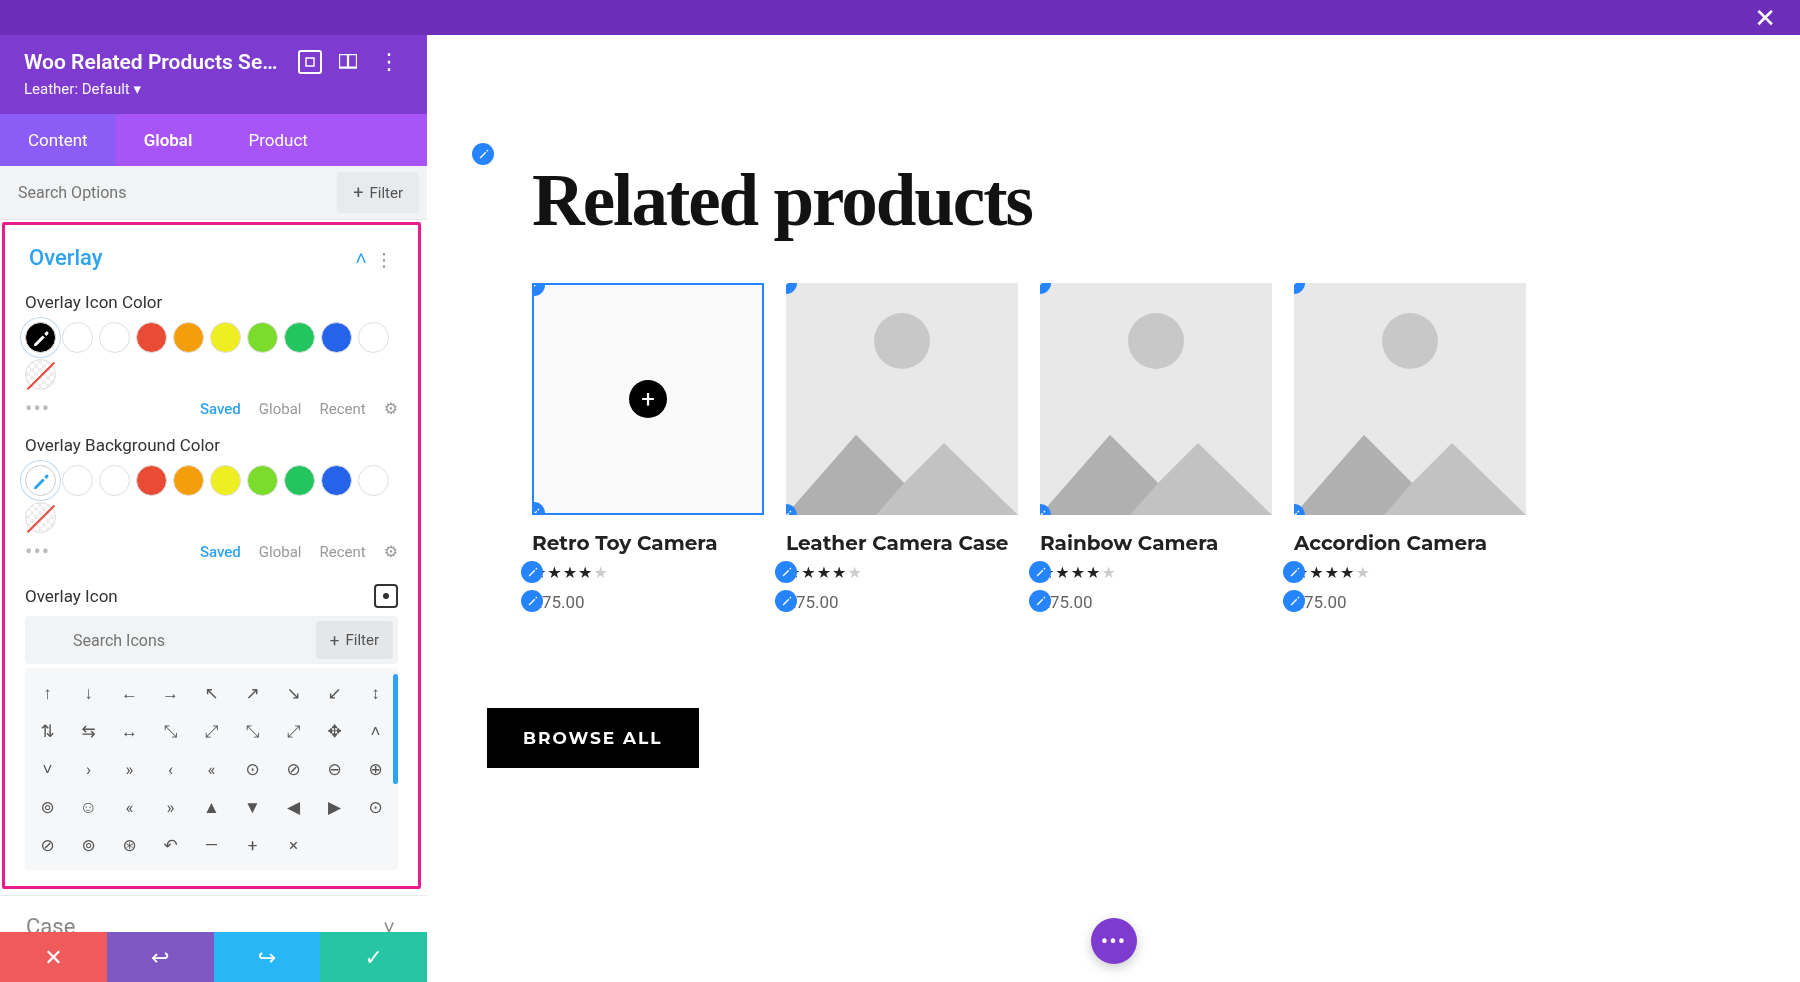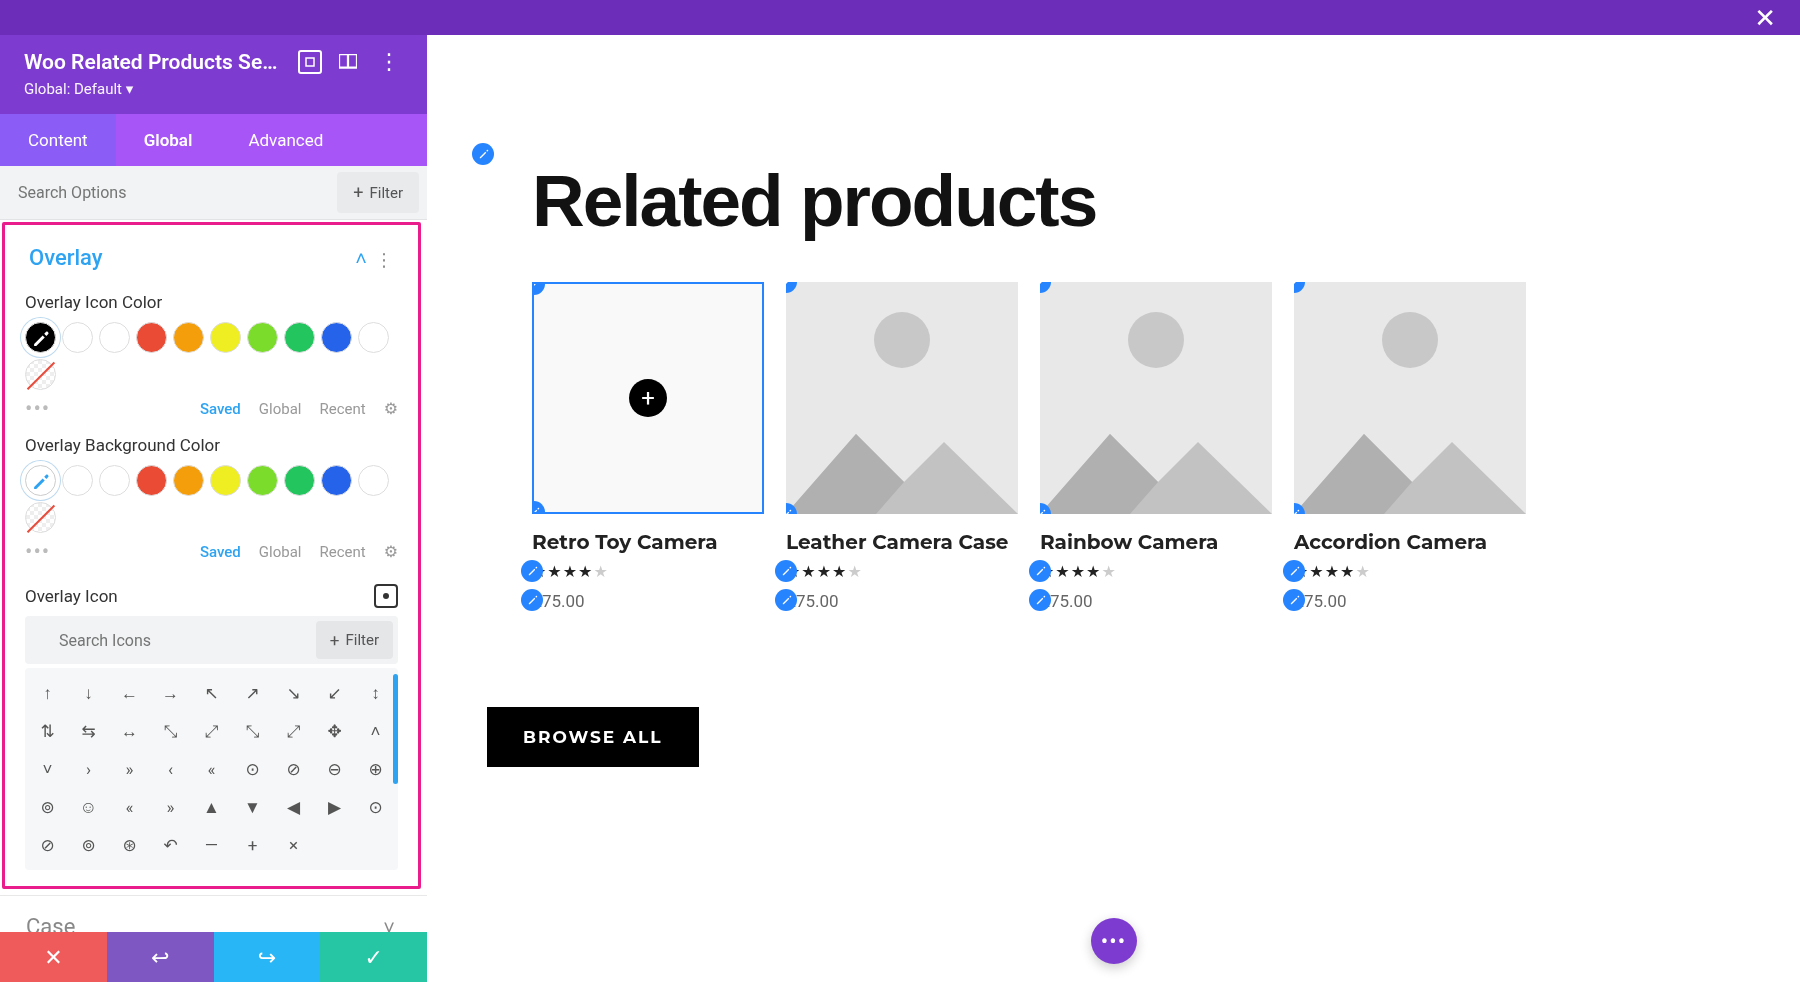--- a/index.html
+++ b/index.html
@@ -48,21 +48,21 @@
 .dots3 { color:#bbb; font-size:22px; letter-spacing:1px; margin-top:6px; }
 .palette-tabs { font-size:15px; color:#999; display:flex; gap:18px; justify-content:flex-end; align-items:center; margin-top:6px; }
 .pt.active { color:#2ea3f2; font-weight:500; }
 .gear { font-size:16px; }
 
 .icon-label-row { display:flex; align-items:center; justify-content:space-between; margin:20px 0 8px; }
 .reset-icon { width:24px; height:24px; border:2px solid #333; border-radius:4px; position:relative; cursor:pointer; }
 .reset-icon::after { content:""; position:absolute; width:6px; height:6px; background:#333; border-radius:50%; top:50%; left:50%; transform:translate(-50%,-50%); }
 
 .icon-search { display:flex; background:#f1f3f4; border-radius:4px; align-items:center; margin-bottom:4px; }
-.icon-search input { flex:1; border:0; background:transparent; padding:13px 34px; font-size:16px; color:#0f172a; outline:none; }
+.icon-search input { flex:1; border:0; background:transparent; padding:13px 17px; font-size:16px; color:#0f172a; outline:none;margin-left:31px; }
 .icon-filter { display:flex; align-items:center; gap:6px; padding:9px 14px; margin:5px; background:#e4e6e8; border-radius:4px; font-size:15px; color:#555; cursor:pointer; }
 
 .icon-grid { background:#f6f7f8; border-radius:4px; padding:6px 2px; position:relative; }
 .icon-grid-inner { display:grid; grid-template-columns:repeat(9,1fr); gap:0; }
 .ic { height:38px; display:flex; align-items:center; justify-content:center; font-size:17px; color:#555; cursor:pointer; }
 .icon-scrollbar { position:absolute; right:0; top:6px; width:5px; height:110px; background:#2ea3f2; border-radius:3px; }
 
 .collapse-sect { padding:18px 26px; display:flex; align-items:center; border-top:1px solid #e8e8e8; cursor:pointer; }
 .collapse-sect .t { font-size:22px; color:#888; flex:1; }
 
@@ -70,21 +70,21 @@
 .bb { flex:1; display:flex; align-items:center; justify-content:center; color:#fff; font-size:22px; cursor:pointer; }
 .bb.red { background:#ef5a5a; }
 .bb.purple { background:#7e57c2; }
 .bb.blue { background:#29b6f6; }
 .bb.green { background:#26c6a4; }
 
 .canvas { flex:1; background:#fff; position:relative; padding:0 60px; }
 .edit-dot { width:22px; height:22px; background:#2684ff; border-radius:50%; position:absolute; display:flex; align-items:center; justify-content:center; cursor:pointer; }
 .edit-dot svg { width:11px; height:11px; }
 
-.rel-title { font-size:73px; font-weight:800; color:#121212; margin:124px 0 40px 45px; letter-spacing:-2px; font-family:Liberation Sans, sans-serif; }
+.rel-title { font-size:73px; font-weight:800; color:#121212; margin:124px 0 40px 45px; letter-spacing:-2px; font-family:Liberation Serif, serif; }
 
 .products { display:flex; gap:22px; margin-left:45px; }
 .product { width:232px; position:relative; }
 .pimg { width:232px; height:232px; background:#e8e8e8; position:relative; overflow:hidden; }
 .pimg.selected { border:2px solid #2684ff; background:#f9f9f9; }
 .placeholder-icon { position:absolute; inset:0; }
 .ph-circle { position:absolute; width:56px; height:56px; background:#c8c8c8; border-radius:50%; top:30px; left:50%; transform:translateX(-50%); }
 .ph-mtn { position:absolute; bottom:0; left:0; right:0; height:130px; }
 .add-circle { width:38px; height:38px; background:#000; border-radius:50%; position:absolute; top:50%; left:50%; transform:translate(-50%,-50%); display:flex; align-items:center; justify-content:center; color:#fff; font-size:24px; cursor:pointer; }
 .pname { font-size:20px; font-weight:700; color:#222; margin-top:16px; font-family:Montserrat,sans-serif; }
@@ -117,27 +117,27 @@
             </svg>
           </div>
         <div class="head-icon" style="border:0">
             <svg viewBox="0 0 16 14" width="18" height="16">
               <rect x="0" y="0" width="16" height="12" fill="none" stroke="#fff" stroke-width="2"></rect>
               <line x1="8" y1="0" x2="8" y2="12" stroke="#fff" stroke-width="2"></line>
             </svg>
           </div>
         <div class="head-dots">⋮</div>
       </div>
-      <div class="preset">Global: Default ▾</div>
+      <div class="preset">Leather: Default ▾</div>
     </div>
 
     <div class="tabs">
       <div class="tab content">Content</div>
       <div class="tab active">Global</div>
-      <div class="tab advanced">Advanced</div>
+      <div class="tab advanced">Product</div>
     </div>
 
     <div class="search-row">
       <input class="search-inp" placeholder="Search Options" style="">
       <div class="filter-btn">
           <span style="font-size:18px">+</span>
           <span>Filter</span>
         </div>
     </div>
 

